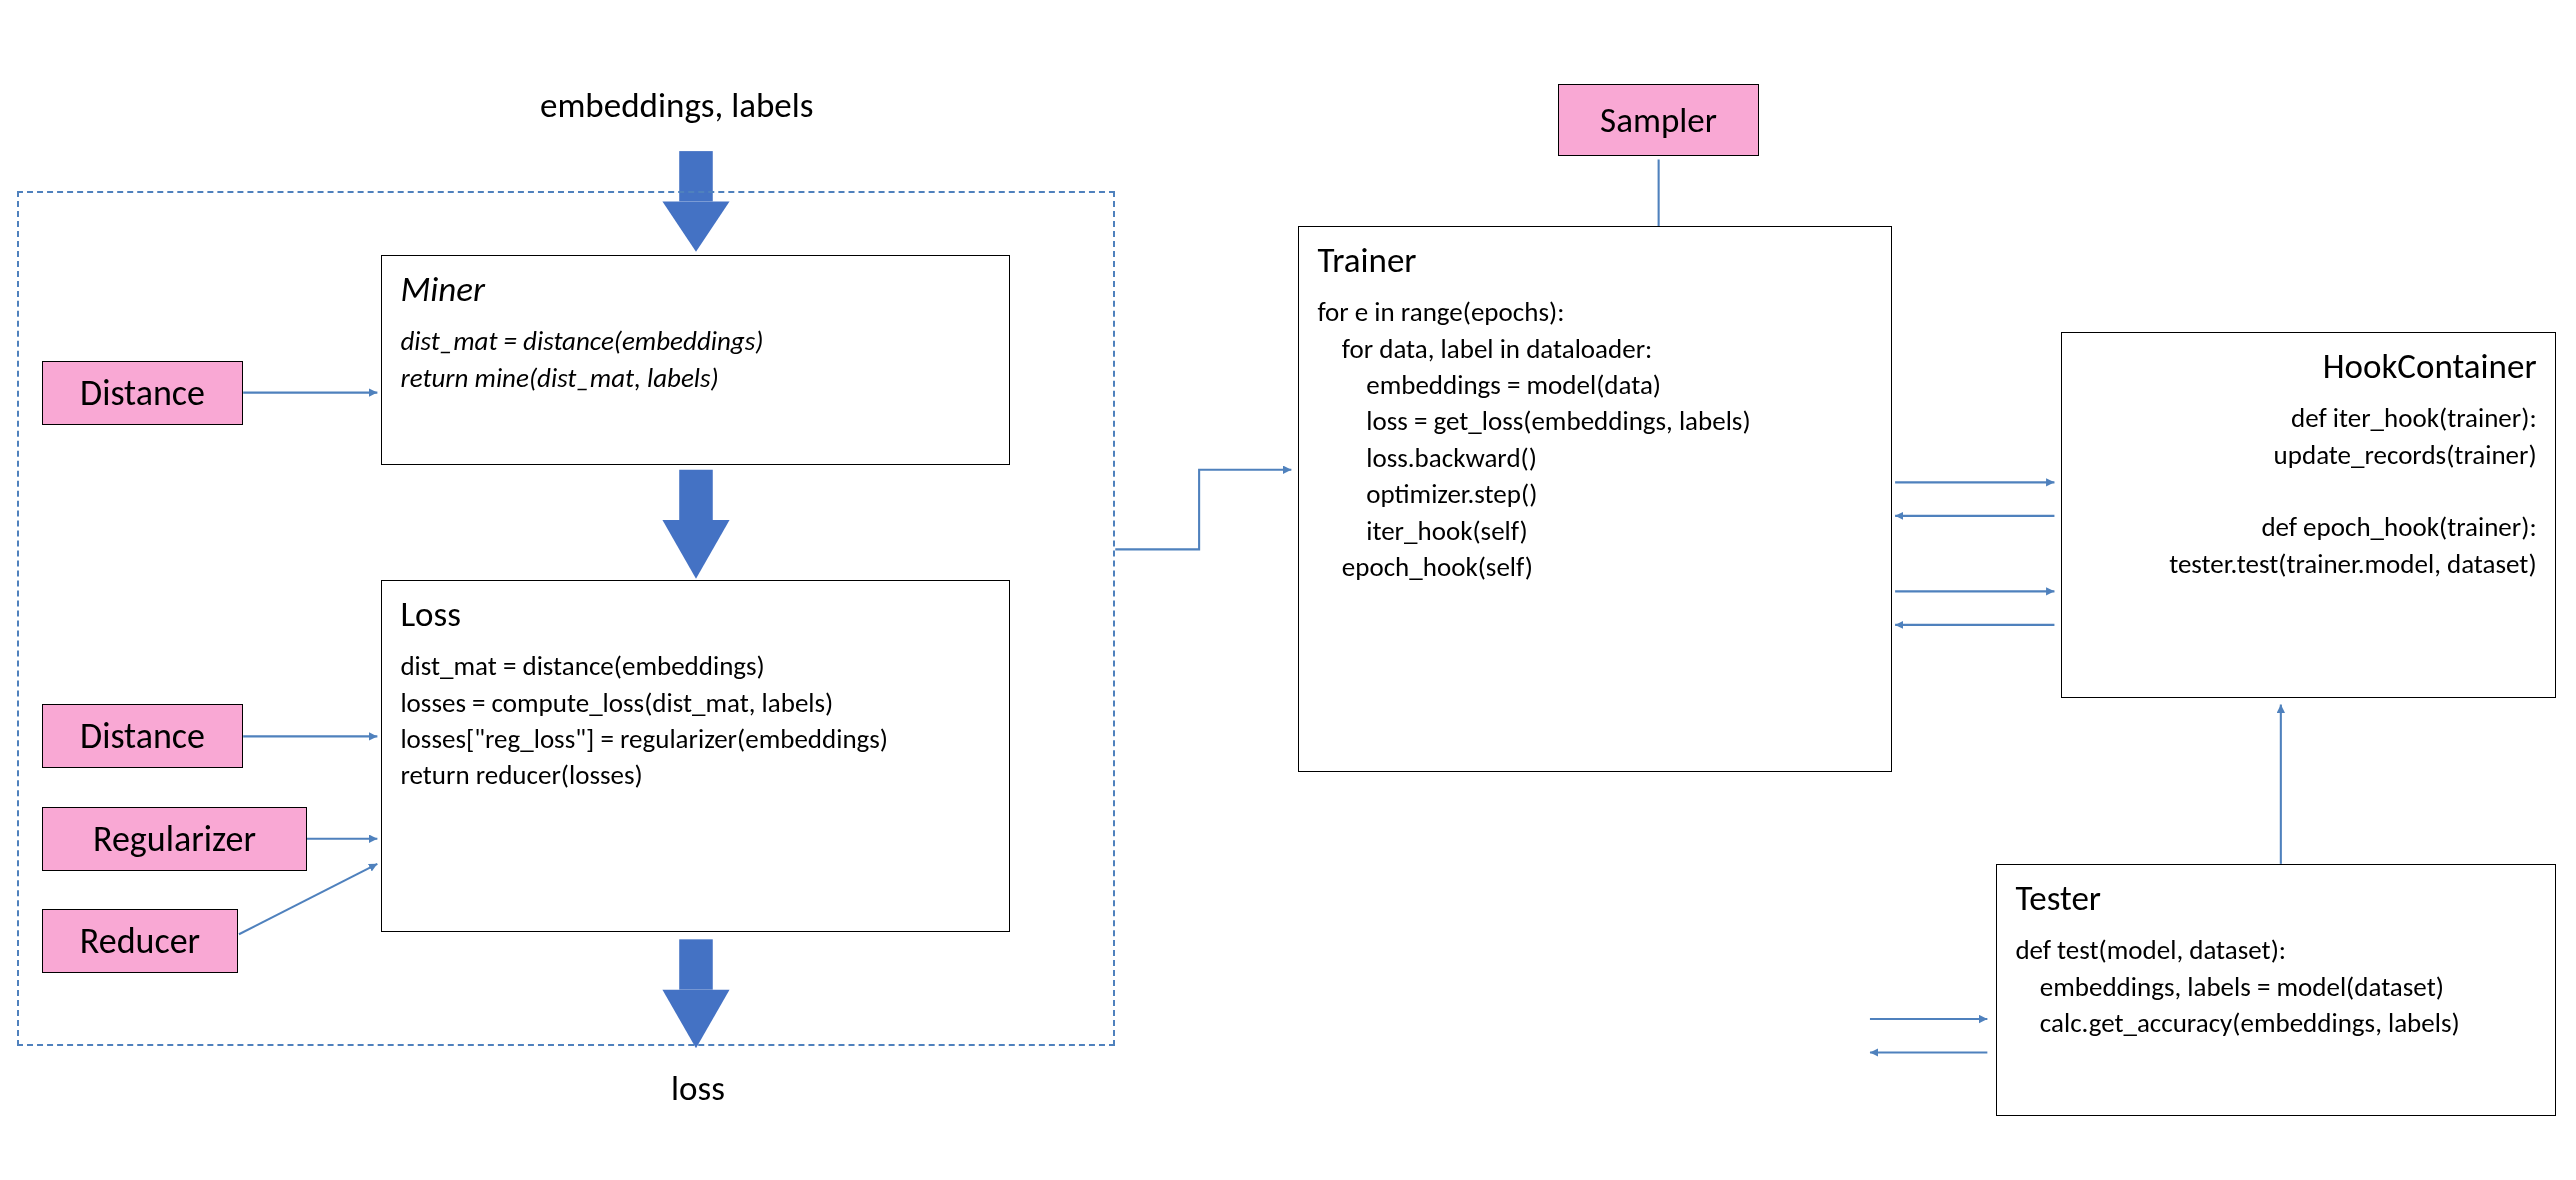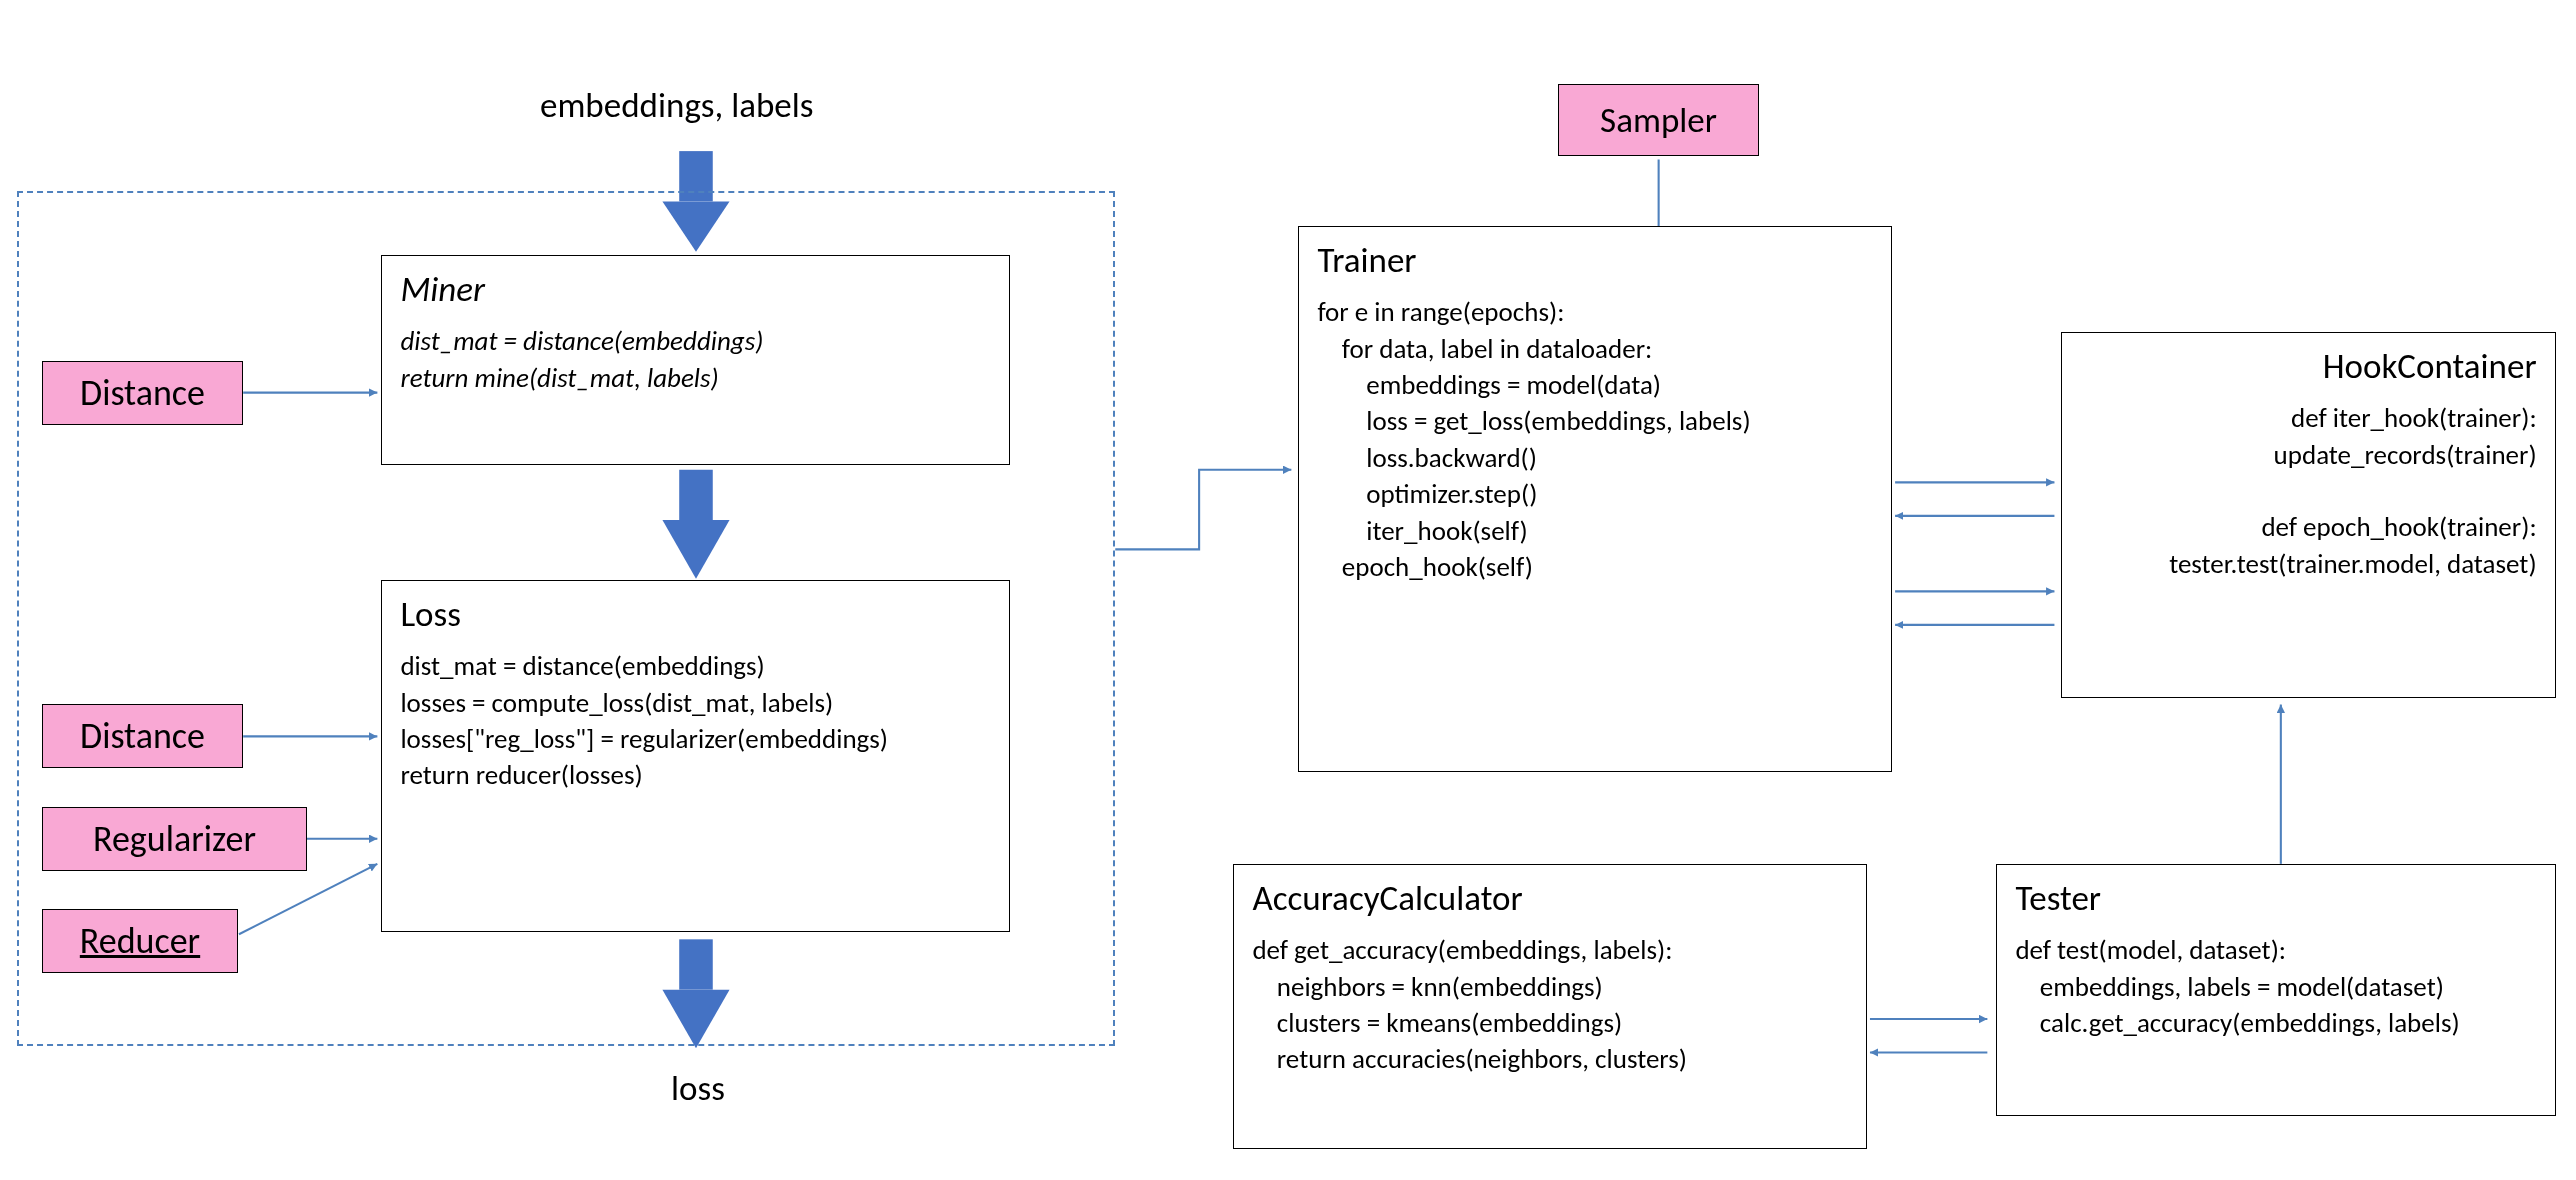--- a/index.html
+++ b/index.html
@@ -130,21 +130,21 @@
 
   <div class="small-box" style="left:42px; top:361px; width:201px; height:64px;">
     <span class="small-label">Distance</span>
   </div>
   <div class="small-box" style="left:42px; top:704px; width:201px; height:64px;">
     <span class="small-label">Distance</span>
   </div>
   <div class="small-box" style="left:42px; top:807px; width:265px; height:64px;">
     <span class="small-label">Regularizer</span>
   </div>
-  <div class="small-box" style="left:42px; top:909px; width:196px; height:64px;text-decoration:underline;">
+  <div class="small-box" style="left:42px; top:909px; width:196px; height:64px;">
     <span class="small-label">Reducer</span>
   </div>
 
   <div class="small-box" style="left:1558px; top:84px; width:201px; height:72px;">
     <span class="center-label">Sampler</span>
   </div>
 
   <div class="box" style="left:1298px; top:226px; width:594px; height:546px;">
     <div class="title">Trainer</div>
     <div class="code">for e in range(epochs):
@@ -159,27 +159,20 @@
 
   <div class="box" style="left:2061px; top:332px; width:495px; height:366px;text-align:right;">
     <div class="title">HookContainer</div>
     <div class="code">def iter_hook(trainer):
     update_records(trainer)
 
 def epoch_hook(trainer):
     tester.test(trainer.model, dataset)</div>
   </div>
 
-  <div class="box" style="left:1233px; top:864px; width:634px; height:285px;">
-    <div class="title">AccuracyCalculator</div>
-    <div class="code">def get_accuracy(embeddings, labels):
-    neighbors = knn(embeddings)
-    clusters = kmeans(embeddings)
-    return accuracies(neighbors, clusters)</div>
-  </div>
 
   <div class="box" style="left:1996px; top:864px; width:560px; height:252px;">
     <div class="title">Tester</div>
     <div class="code">def test(model, dataset):
     embeddings, labels = model(dataset)
     calc.get_accuracy(embeddings, labels)</div>
   </div>
 
 </div>
 

